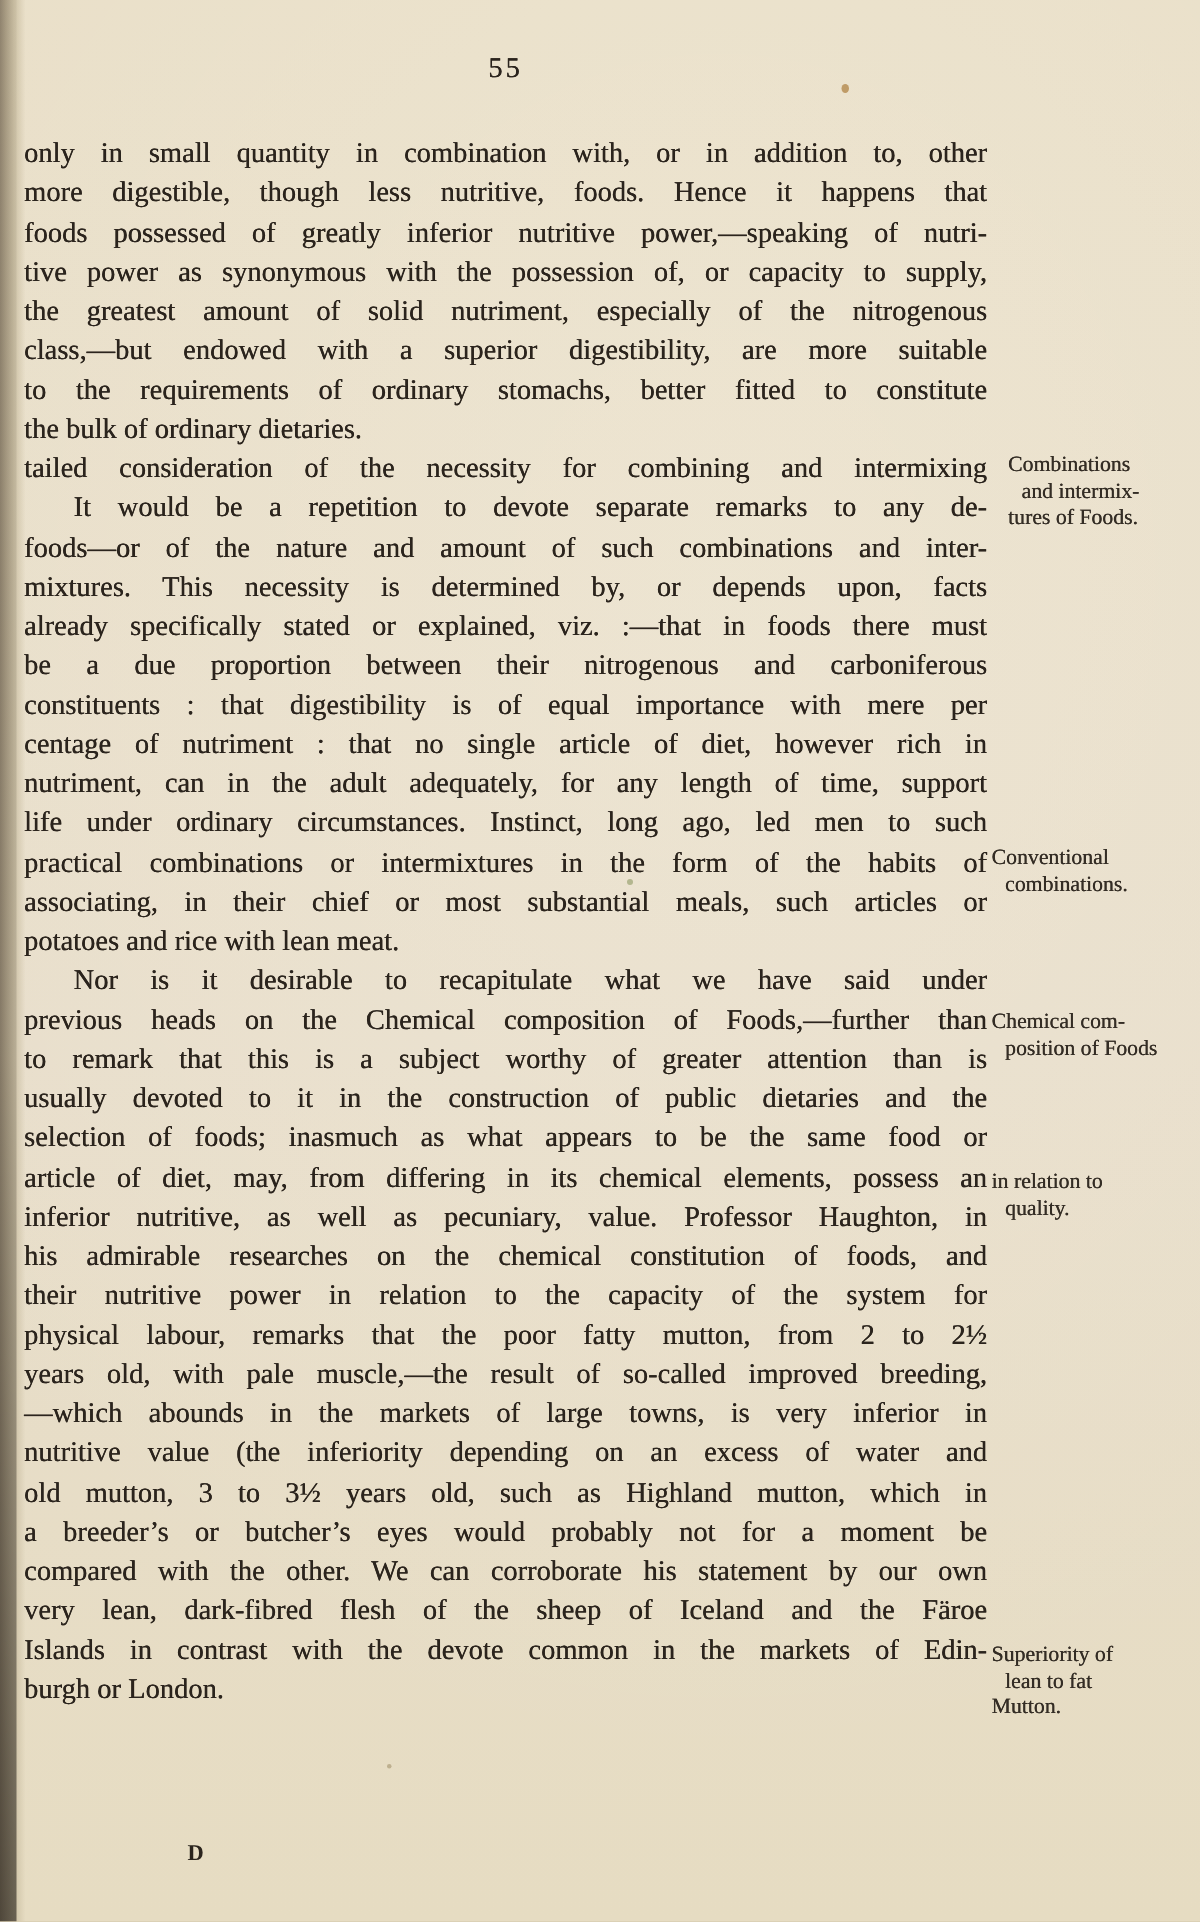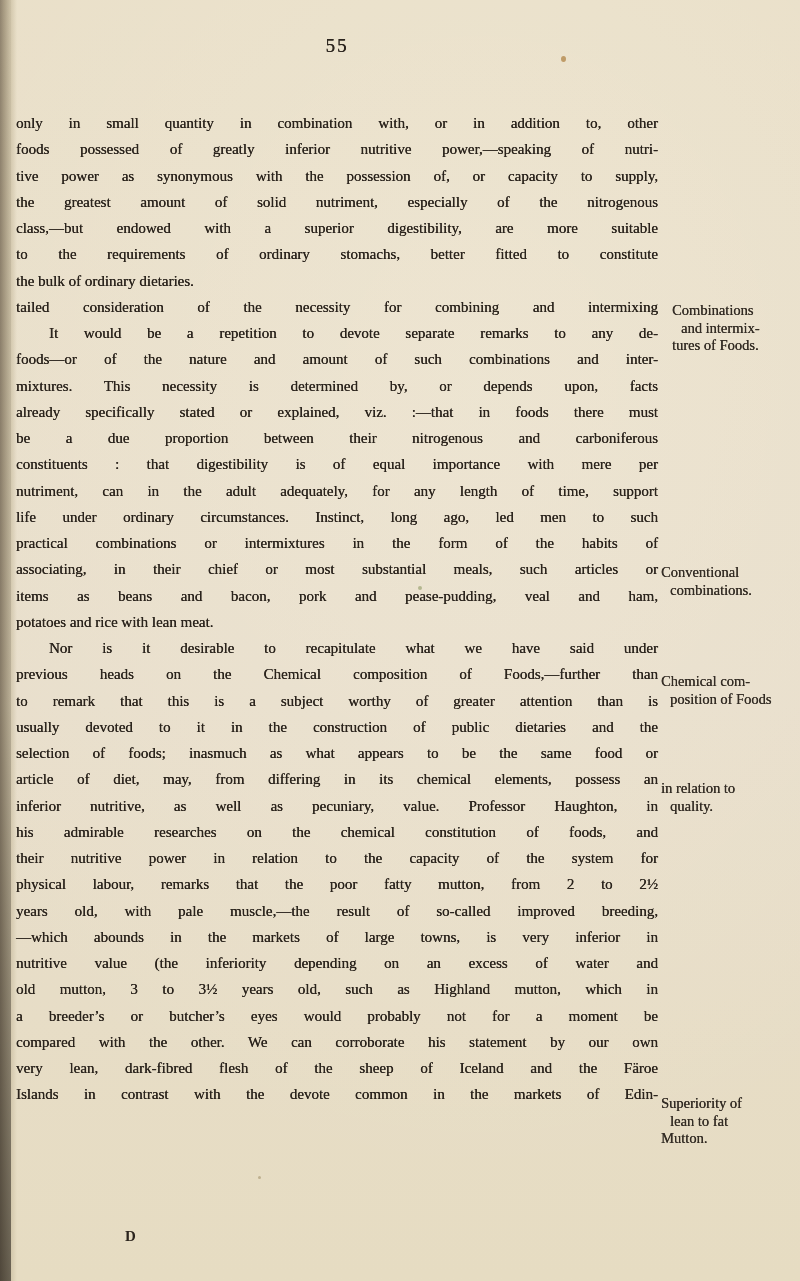--- a/index.html
+++ b/index.html
@@ -32,23 +32,22 @@
     position:absolute;left:0;top:0;bottom:0;width:11px;
     background:linear-gradient(180deg, rgba(70,60,48,0.05) 0%, rgba(60,52,42,0.18) 55%, rgba(33,28,22,0.6) 100%);
   }
   .page-number{
     position:absolute;top:35px;left:16px;width:642px;
     text-align:center;font-size:19px;letter-spacing:2px;color:var(--ink);
     text-shadow:0.2px 0 0 currentColor;
   }
   .text-block{
     position:absolute;top:90px;left:16px;width:642px;
-    font-size:15px;color:var(--ink);
+    font-size:19px;color:var(--ink);
     text-shadow:0.2px 0 0 currentColor;
-    margin-top:20px;
   }
   .line{
     height:26.25px;line-height:26.25px;
     white-space:nowrap;
     text-align:justify;text-align-last:justify;
   }
   .line.first-indent{text-indent:33px;}
   .line.para-last{text-align-last:left;}
   .sidenote{
     position:absolute;left:661px;width:136px;
@@ -70,40 +69,41 @@
 
 <div class="page">
   <div class="page-edge"></div>
   <div class="page-edge-shade"></div>
 
   <div class="page-number">55</div>
 
   <main class="text-block">
       <div>
         <div class="line">only in small quantity in combination with, or in addition to, other</div>
+        <div class="line">more digestible, though less nutritive, foods. Hence it happens that</div>
         <div class="line">foods possessed of greatly inferior nutritive power,—speaking of nutri-</div>
         <div class="line">tive power as synonymous with the possession of, or capacity to supply,</div>
         <div class="line">the greatest amount of solid nutriment, especially of the nitrogenous</div>
         <div class="line">class,—but endowed with a superior digestibility, are more suitable</div>
         <div class="line">to the requirements of ordinary stomachs, better fitted to constitute</div>
         <div class="line para-last">the bulk of ordinary dietaries.</div>
       </div>
       <div>
         <div class="line">tailed consideration of the necessity for combining and intermixing</div>
         <div class="line first-indent">It would be a repetition to devote separate remarks to any de-</div>
         <div class="line">foods—or of the nature and amount of such combinations and inter-</div>
         <div class="line">mixtures. This necessity is determined by, or depends upon, facts</div>
         <div class="line">already specifically stated or explained, viz. :—that in foods there must</div>
         <div class="line">be a due proportion between their nitrogenous and carboniferous</div>
         <div class="line">constituents : that digestibility is of equal importance with mere per</div>
+        <div class="line">centage of nutriment : that no single article of diet, however rich in</div>
         <div class="line">nutriment, can in the adult adequately, for any length of time, support</div>
         <div class="line">life under ordinary circumstances. Instinct, long ago, led men to such</div>
         <div class="line">practical combinations or intermixtures in the form of the habits of</div>
         <div class="line">associating, in their chief or most substantial meals, such articles or</div>
-        <div class="line">items as beans and bacon, pork and pease-pudding, veal and ham,</div>
         <div class="line para-last">potatoes and rice with lean meat.</div>
       </div>
       <div>
         <div class="line first-indent">Nor is it desirable to recapitulate what we have said under</div>
         <div class="line">previous heads on the Chemical composition of Foods,—further than</div>
         <div class="line">to remark that this is a subject worthy of greater attention than is</div>
         <div class="line">usually devoted to it in the construction of public dietaries and the</div>
         <div class="line">selection of foods; inasmuch as what appears to be the same food or</div>
         <div class="line">article of diet, may, from differing in its chemical elements, possess an</div>
         <div class="line">inferior nutritive, as well as pecuniary, value. Professor Haughton, in</div>
@@ -111,20 +111,21 @@
         <div class="line">their nutritive power in relation to the capacity of the system for</div>
         <div class="line">physical labour, remarks that the poor fatty mutton, from 2 to 2½</div>
         <div class="line">years old, with pale muscle,—the result of so-called improved breeding,</div>
         <div class="line">—which abounds in the markets of large towns, is very inferior in</div>
         <div class="line">nutritive value (the inferiority depending on an excess of water and</div>
         <div class="line">old mutton, 3 to 3½ years old, such as Highland mutton, which in</div>
         <div class="line">a breeder’s or butcher’s eyes would probably not for a moment be</div>
         <div class="line">compared with the other. We can corroborate his statement by our own</div>
         <div class="line">very lean, dark-fibred flesh of the sheep of Iceland and the Färoe</div>
         <div class="line">Islands in contrast with the devote common in the markets of Edin-</div>
+        <div class="line para-last">burgh or London.</div>
       </div>
     </main>
 
   <div id="sidenotes-root">
       <div class="sidenote" style="top: 302px; margin-left: 11px;">
         <div class="sn-line">Combinations</div>
         <div class="sn-line">and intermix-</div>
         <div class="sn-line">tures of Foods.</div>
       </div>
       <div class="sidenote" style="top: 564px;">

